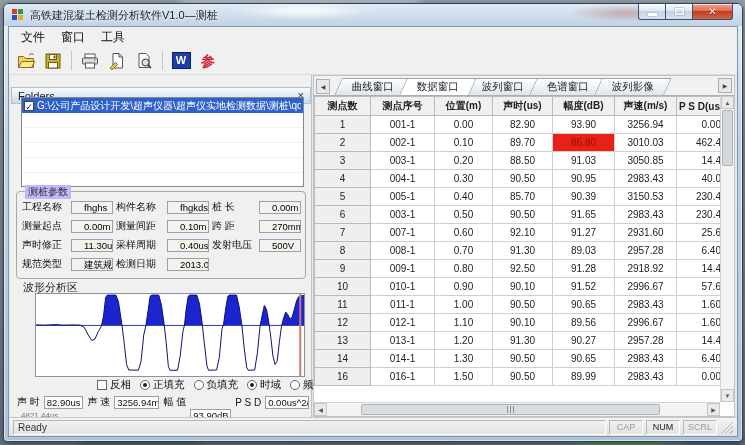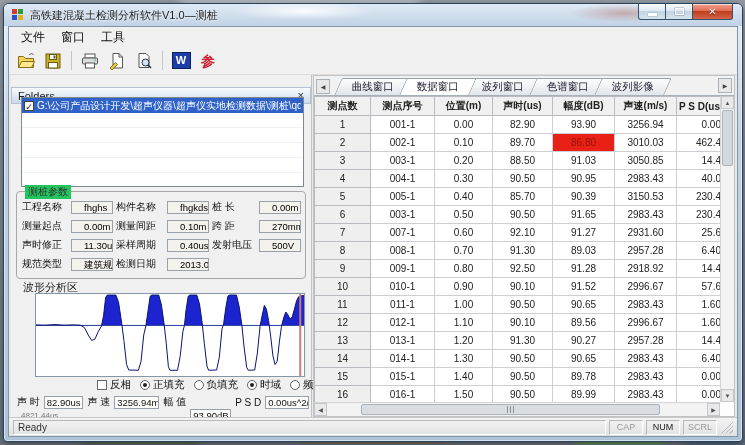--- a/index.html
+++ b/index.html
@@ -58,21 +58,21 @@
 
   .left-pane{position:absolute;left:2px;top:0;width:301px;bottom:0;background:#f0f0f0;border-right:1px solid #c2c2c2;box-sizing:border-box;}
   .pane-header{position:absolute;top:12px;left:0;right:0;height:17px;background:linear-gradient(#f8fbfd,#ccd9e7);border:1px solid #b3c1d0;display:flex;align-items:center;justify-content:space-between;padding:0 6px;font-size:11px;color:#222;box-sizing:border-box;}
   .pane-close{font-size:11px;color:#333;line-height:1;cursor:default;}
   .folder-list{position:absolute;top:22px;left:10px;right:7px;height:88px;background:repeating-linear-gradient(180deg,#fff 0 14px,#f0f2f4 14px 15px);border:1px solid #808890;overflow:hidden;}
   .folder-item{height:15px;display:flex;align-items:center;background:#2e62c9;color:#fff;font-size:10px;padding:0 2px;gap:3px;white-space:nowrap;overflow:hidden;}
   .cbx{width:10px;height:10px;background:#fff;border:1px solid #444;color:#111;font-size:9px;line-height:10px;text-align:center;flex:none;box-sizing:border-box;}
   .folder-path{overflow:hidden;white-space:nowrap;}
 
   .param-group{position:absolute;top:116px;left:5px;right:5px;height:86px;border:1px solid #a8a8a8;border-radius:4px;}
-  .group-title{position:absolute;top:-7px;left:8px;background:#22c55e;padding:0 3px;font-size:10px;color:#333;}
+  .group-title{position:absolute;top:-7px;left:8px;background:#c4b5fd;padding:0 3px;font-size:10px;color:#333;}
   .param-grid{position:absolute;left:5px;right:4px;top:7px;bottom:3px;display:grid;grid-template-columns:46px 1fr 48px 1fr 44px 1fr;grid-auto-rows:16px;column-gap:3px;row-gap:3px;font-size:10px;}
   .p-label{align-self:center;color:#111;white-space:nowrap;overflow:hidden;}
   .p-field{align-self:center;height:13px;line-height:12px;background:#f3f2ec;border:1px solid #9aa0a8;font-size:9.5px;padding:0 12px;overflow:hidden;white-space:nowrap;box-sizing:border-box;}
 
   .wave-label{position:absolute;top:205px;left:12px;font-size:11px;color:#222;}
   .plot{position:absolute;top:218px;left:24px;right:6px;height:82px;background:#fff;border:1px solid #8595a5;}
   .plot svg{width:100%;height:100%;display:block;}
 
   .wave-controls{position:absolute;top:302px;left:0;right:0;height:15px;display:flex;align-items:center;gap:9px;padding-left:86px;font-size:10.5px;color:#111;}
   .ctl{display:flex;align-items:center;gap:3px;white-space:nowrap;}
@@ -456,29 +456,20 @@
                 <tr>
                   <td class="rowhdr">14</td>
                   <td>014-1</td>
                   <td>1.30</td>
                   <td>90.50</td>
                   <td>90.65</td>
                   <td>2983.43</td>
                   <td class="psd">6.40</td>
                 </tr>
                 <tr>
-                  <td class="rowhdr">15</td>
-                  <td>015-1</td>
-                  <td>1.40</td>
-                  <td>90.50</td>
-                  <td>89.78</td>
-                  <td>2983.43</td>
-                  <td class="psd">0.00</td>
-                </tr>
-                <tr>
                   <td class="rowhdr">16</td>
                   <td>016-1</td>
                   <td>1.50</td>
                   <td>90.50</td>
                   <td>89.99</td>
                   <td>2983.43</td>
                   <td class="psd">0.00</td>
                 </tr>
               </tbody>
             </table>

